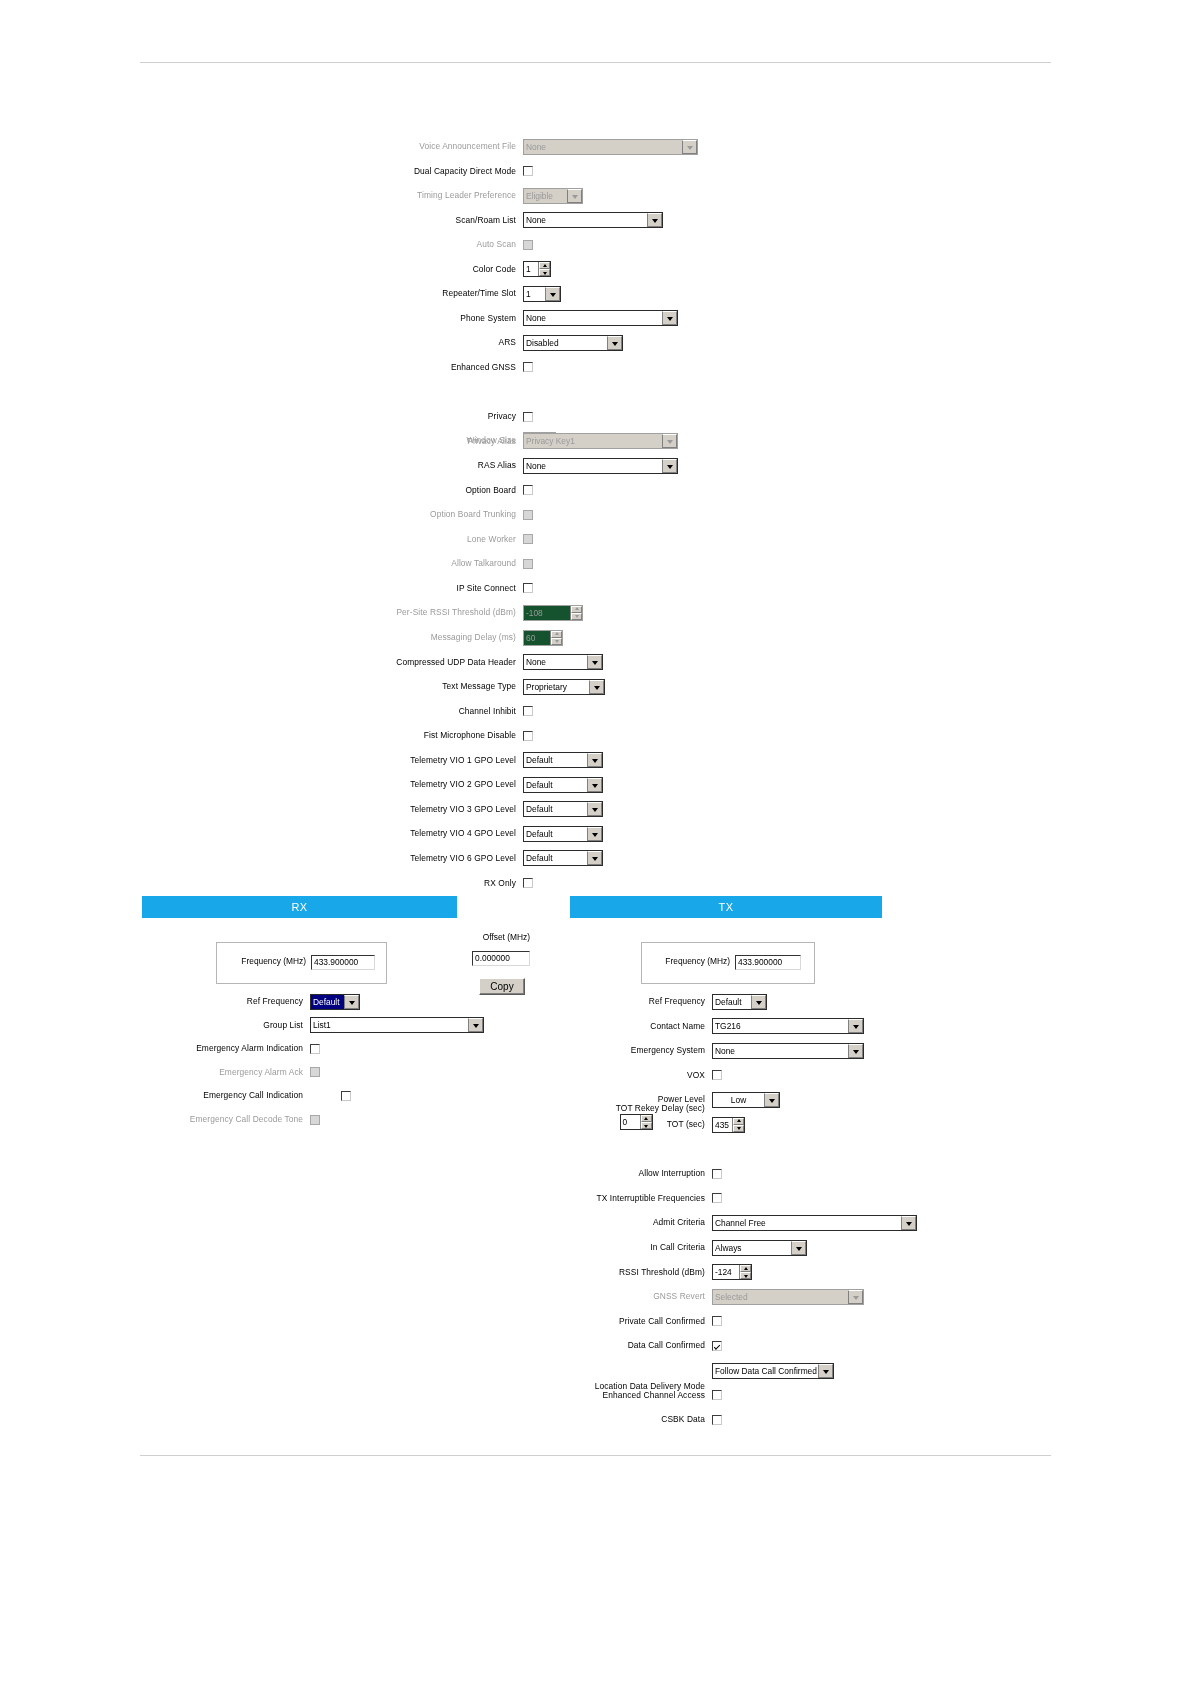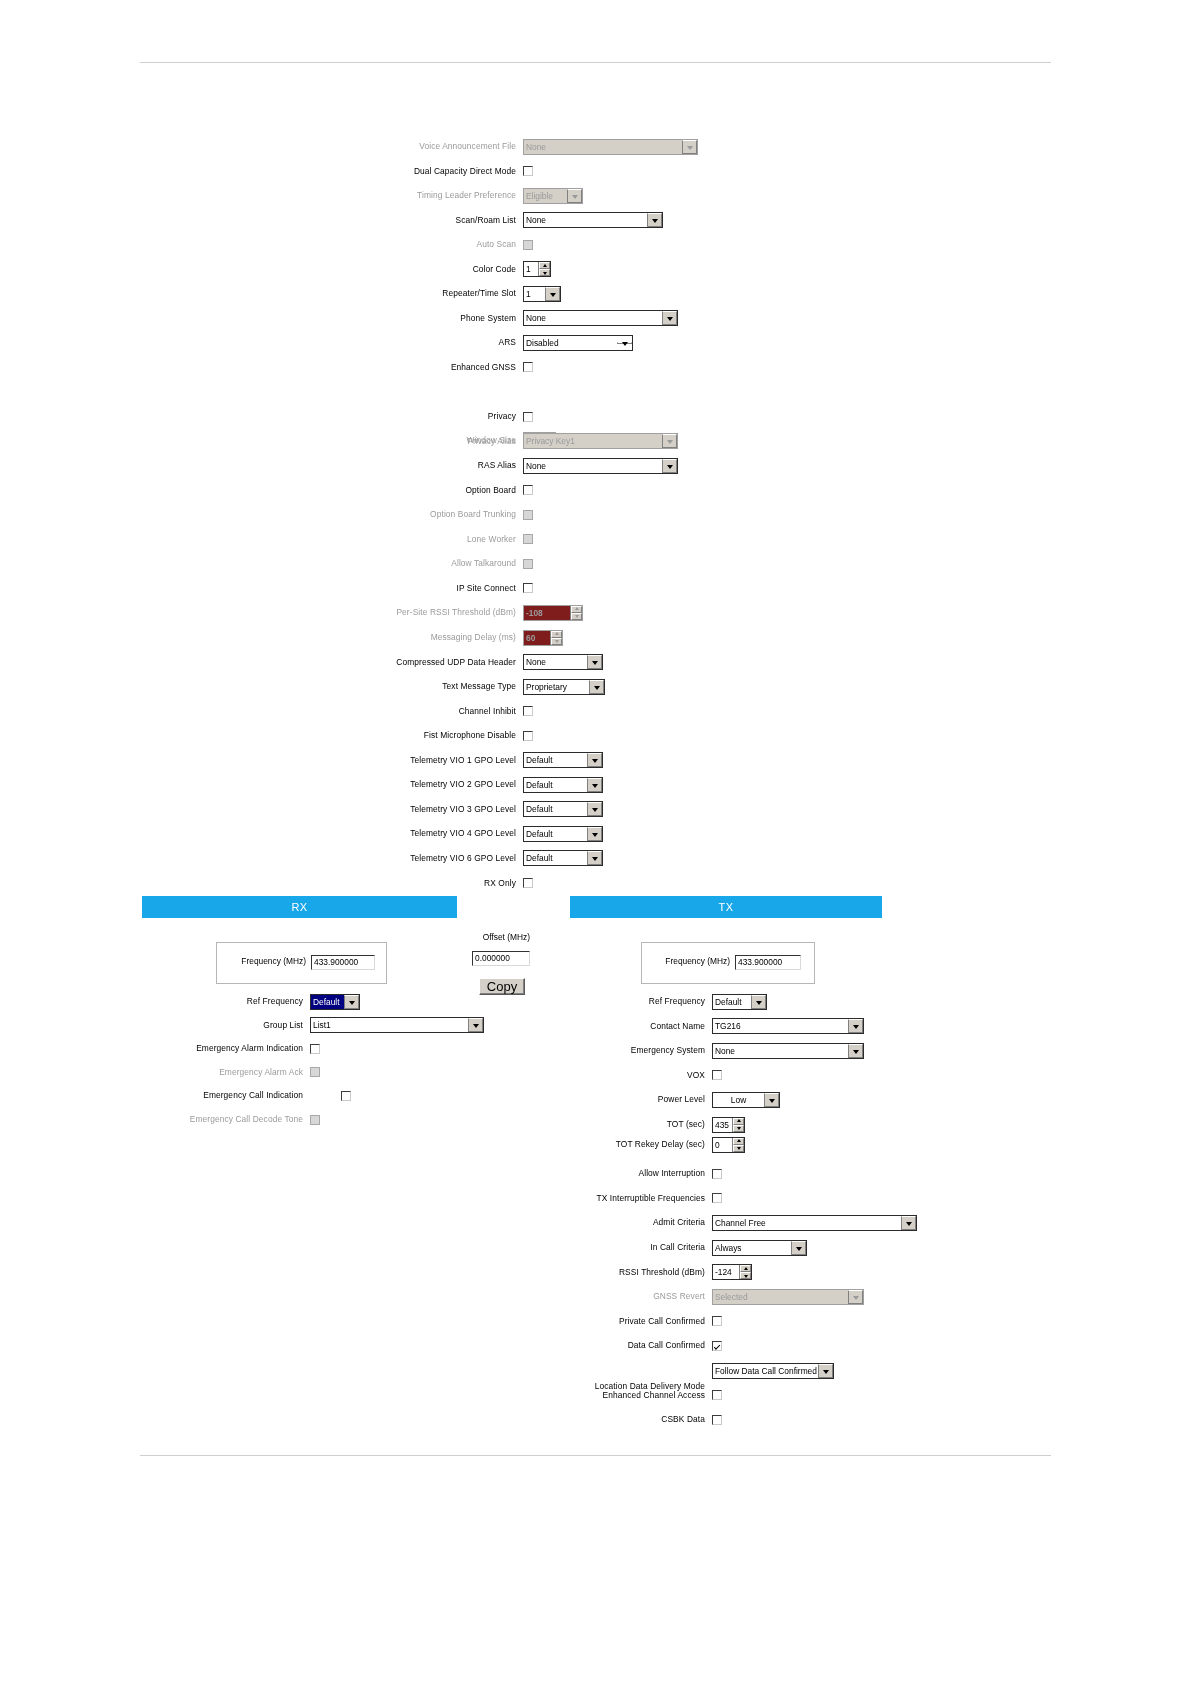--- a/index.html
+++ b/index.html
@@ -157,21 +157,21 @@
     content: "";
     position: absolute;
     left: 50%; top: 50%;
     margin-left: -2px; margin-top: -1px;
     border-left: 2px solid transparent;
     border-right: 2px solid transparent;
   }
   .spin .sbtns span.up::after { border-bottom: 3px solid #000; margin-top: -2px; }
   .spin .sbtns span.dn::after { border-top: 3px solid #000; }
   .spin.disabled { border-color: #a0a0a0; background: #d4d0c8; }
-  .spin.disabled .sval { color: #9a9a9a; background: #7f1d1d; font-weight: bold; }
+  .spin.disabled .sval { color: #9a9a9a; background: #14532d; }
   .spin.disabled .sbtns span::after { border-bottom-color:#9a9a9a; border-top-color:#9a9a9a; }
 
   
   .cb {
     box-sizing: border-box;
     width: 10px;
     height: 10px;
     border: 1px solid #3c3c3c;
     border-right-color: #c9c9c9;
     border-bottom-color: #c9c9c9;
@@ -209,21 +209,21 @@
   }
 
   .btn {
     position: absolute;
     box-sizing: border-box;
     background: #d4d0c8;
     border: 1px solid #ffffff;
     border-right-color: #5a5a5a;
     border-bottom-color: #5a5a5a;
     box-shadow: inset -1px -1px 0 #808080;
-    font-size: 13px;
+    font-size: 10px;
     text-align: center;
     line-height: 16px;
     color: #000;
   }
 </style>
 </head>
 <body>
 
 <div class="page">
 
@@ -279,21 +279,21 @@
       </div>
       <div class="row" style="left: 330px; top: 310.85px;">
         <div class="lbl" style="width: 186px;">Phone System</div>
         <div class="combo" style="width: 155px;">
           <div class="cval">None</div>
           <div class="carrow"></div>
         </div>
       </div>
       <div class="row" style="left: 330px; top: 335.4px;">
         <div class="lbl" style="width: 186px;">ARS</div>
-        <div class="combo" style="width: 110px; align-items: center;">
+        <div class="combo" style="width: 100px;">
           <div class="cval">Disabled</div>
           <div class="carrow"></div>
         </div>
       </div>
       <div class="row" style="left: 330px; top: 359.95px;">
         <div class="lbl" style="width: 186px;">Enhanced GNSS</div>
         <div class="cb"></div>
       </div>
       <div class="row" style="left: 330px; top: 384.5px; margin-top: 48px;">
         <div class="lbl dim" style="width: 186px;">Window Size</div>
@@ -508,21 +508,21 @@
       <div class="row" style="left: 560px; top: 1117px;">
         <div class="lbl" style="width: 145px;">TOT (sec)</div>
         <div class="spin" style="width: 33px;">
           <div class="sval">435</div>
           <div class="sbtns">
             <span class="up"></span>
             <span class="dn"></span>
           </div>
         </div>
       </div>
-      <div class="row" style="left: 560px; top: 1137px;">
+      <div class="row" style="left: 560px; top: 1103px; flex-direction: column;">
         <div class="lbl" style="width: 145px;">TOT Rekey Delay (sec)</div>
         <div class="spin" style="width: 33px;">
           <div class="sval">0</div>
           <div class="sbtns">
             <span class="up"></span>
             <span class="dn"></span>
           </div>
         </div>
       </div>
       <div class="row" style="left: 560px; top: 1166.2px;">

